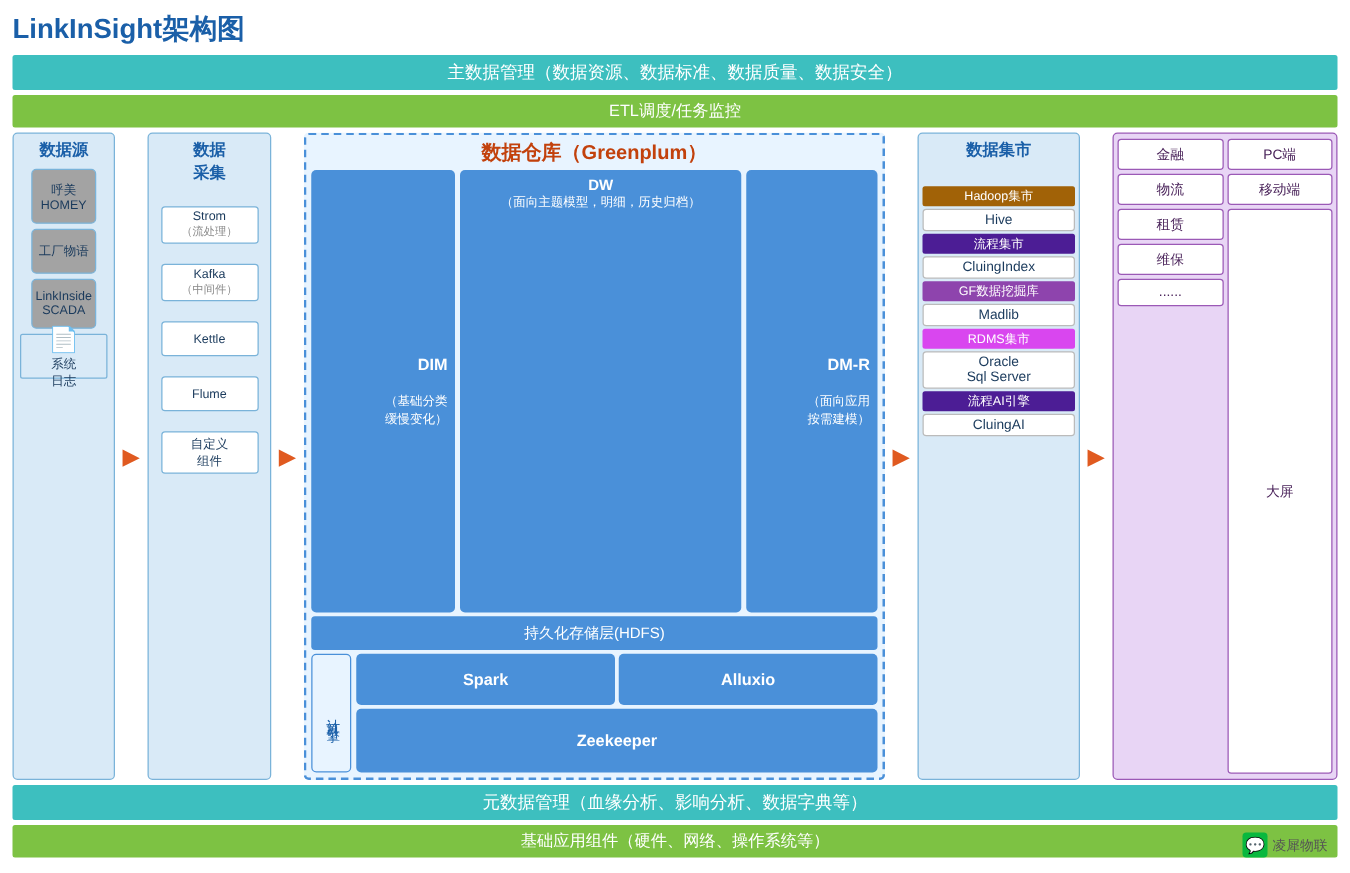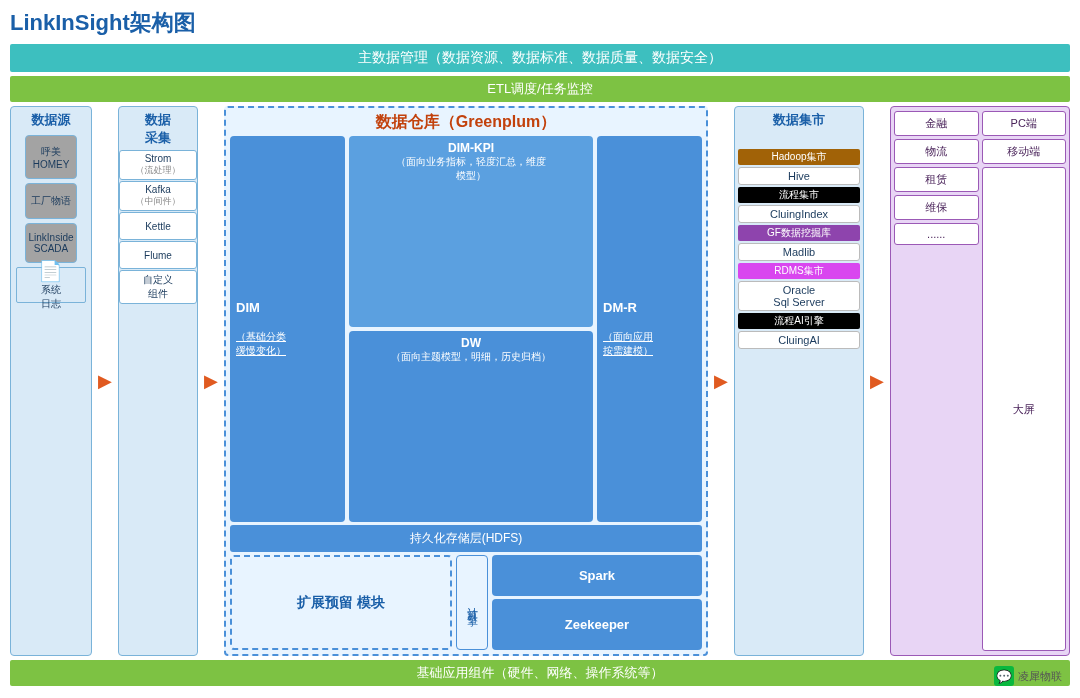--- a/index.html
+++ b/index.html
@@ -95,26 +95,26 @@
       justify-content: center;
       font-size: 10px;
       color: #1a3a5c;
       text-align: center;
     }
     
     .section-collection {
       background: #d9eaf7;
       border: 1.5px solid #7ab3d9;
       border-radius: 4px;
-      width: 80px;
+      width: 99px;
       display: flex;
       flex-direction: column;
       align-items: center;
       padding: 4px 3px;
-      gap: 1px;
+      gap: 16px;
     }
     .coll-box {
       background: #fff;
       border: 1.5px solid #7ab3d9;
       border-radius: 3px;
       width: 78px;
       min-height: 28px;
       display: flex;
       flex-direction: column;
       align-items: center;
@@ -175,31 +175,30 @@
     }
     .wh-blue-box {
       background: #4a90d9;
       color: #fff;
       border-radius: 4px;
       padding: 5px 6px;
       font-size: 11px;
       text-align: center;
       display: flex;
       flex-direction: column;
-      align-items: flex-start;
+      align-items: flex-end;
       justify-content: center;
     }
     .wh-blue-box-title {
       font-size: 13px;
       font-weight: bold;
     }
     .wh-blue-box-sub {
       font-size: 10px;
       margin-top: 15px;
-      text-decoration: underline;
     }
     .wh-dim-kpi {
       background: #5ba0e0;
       color: #fff;
       border-radius: 4px;
       padding: 5px 6px;
       font-size: 10px;
       text-align: center;
     }
     .wh-dw {
@@ -297,21 +296,21 @@
     .mart-white-box {
       background: #fff;
       border: 1px solid #bbb;
       border-radius: 3px;
       font-size: 11px;
       color: #1a3a5c;
       padding: 2px 5px;
       text-align: center;
     }
     .mart-green-label {
-      background: #000000;
+      background: #4c1d95;
       color: #fff;
       font-size: 10px;
       border-radius: 2px;
       text-align: center;
       padding: 1px 4px;
     }
     .mart-purple-label {
       background: #8e44ad;
       color: #fff;
       font-size: 10px;
@@ -434,54 +433,49 @@
       <div class="warehouse-inner">
 
         <div class="wh-left">
           <div class="wh-blue-box" style="flex:1;">
             <div class="wh-blue-box-title">DIM</div>
             <div class="wh-blue-box-sub">（基础分类<br>缓慢变化）</div>
           </div>
         </div>
 
         <div class="wh-center">
-          <div class="wh-dim-kpi" style="flex:1;">
-            <div style="font-size:12px;font-weight:bold;">DIM-KPI</div>
-            <div style="font-size:10px;">（面向业务指标，轻度汇总，维度<br>模型）</div>
-          </div>
           <div class="wh-dw">
             <div style="font-size:12px;font-weight:bold;">DW</div>
             <div style="font-size:10px;text-align:center;">（面向主题模型，明细，历史归档）</div>
           </div>
         </div>
 
         <div class="wh-right">
           <div class="wh-blue-box h-full">
             <div class="wh-blue-box-title">DM-R</div>
             <div class="wh-blue-box-sub">（面向应用<br>按需建模）</div>
           </div>
         </div>
       </div>
 
       <div class="persist-bar">持久化存储层(HDFS)</div>
 
       <div class="bottom-section">
-        <div class="expand-box">扩展预留
-模块</div>
 
         <div class="calc-section" style="width:32px;">
           <div style="writing-mode:vertical-rl;font-size:11px;color:#1a5fa8;text-align:center;padding:4px;height:100%;display:flex;align-items:center;justify-content:center;">计
 算
 引
 擎</div>
         </div>
 
         <div style="display:flex;flex-direction:column;gap:3px;flex:1;">
           <div style="display:flex;flex-direction:row;gap:3px;flex:1;">
             <div class="spark-box">Spark</div>
+            <div class="spark-box">Alluxio</div>
           </div>
           <div class="zeekeeper-box">Zeekeeper</div>
         </div>
       </div>
     </div>
 
     <div class="arrow-right" style="align-self:center;">▶</div>
 
     <div class="section-datamart">
       <div class="section-title-vert">数据集市</div>
@@ -510,19 +504,20 @@
         </div>
         <div class="service-col">
           <div class="service-box">PC端</div>
           <div class="service-box">移动端</div>
           <div class="service-box" style="flex:1;">大屏</div>
         </div>
       </div>
     </div>
   </div>
 
+  <div class="banner-teal">元数据管理（血缘分析、影响分析、数据字典等）</div>
   <div class="banner-green">基础应用组件（硬件、网络、操作系统等）</div>
 
   <div class="watermark" style="position:relative;align-self:flex-end;margin-top:-18px;">
     <div class="wechat-icon">💬</div>
     <span>凌犀物联</span>
   </div>
 </div>
 
 </body></html>

